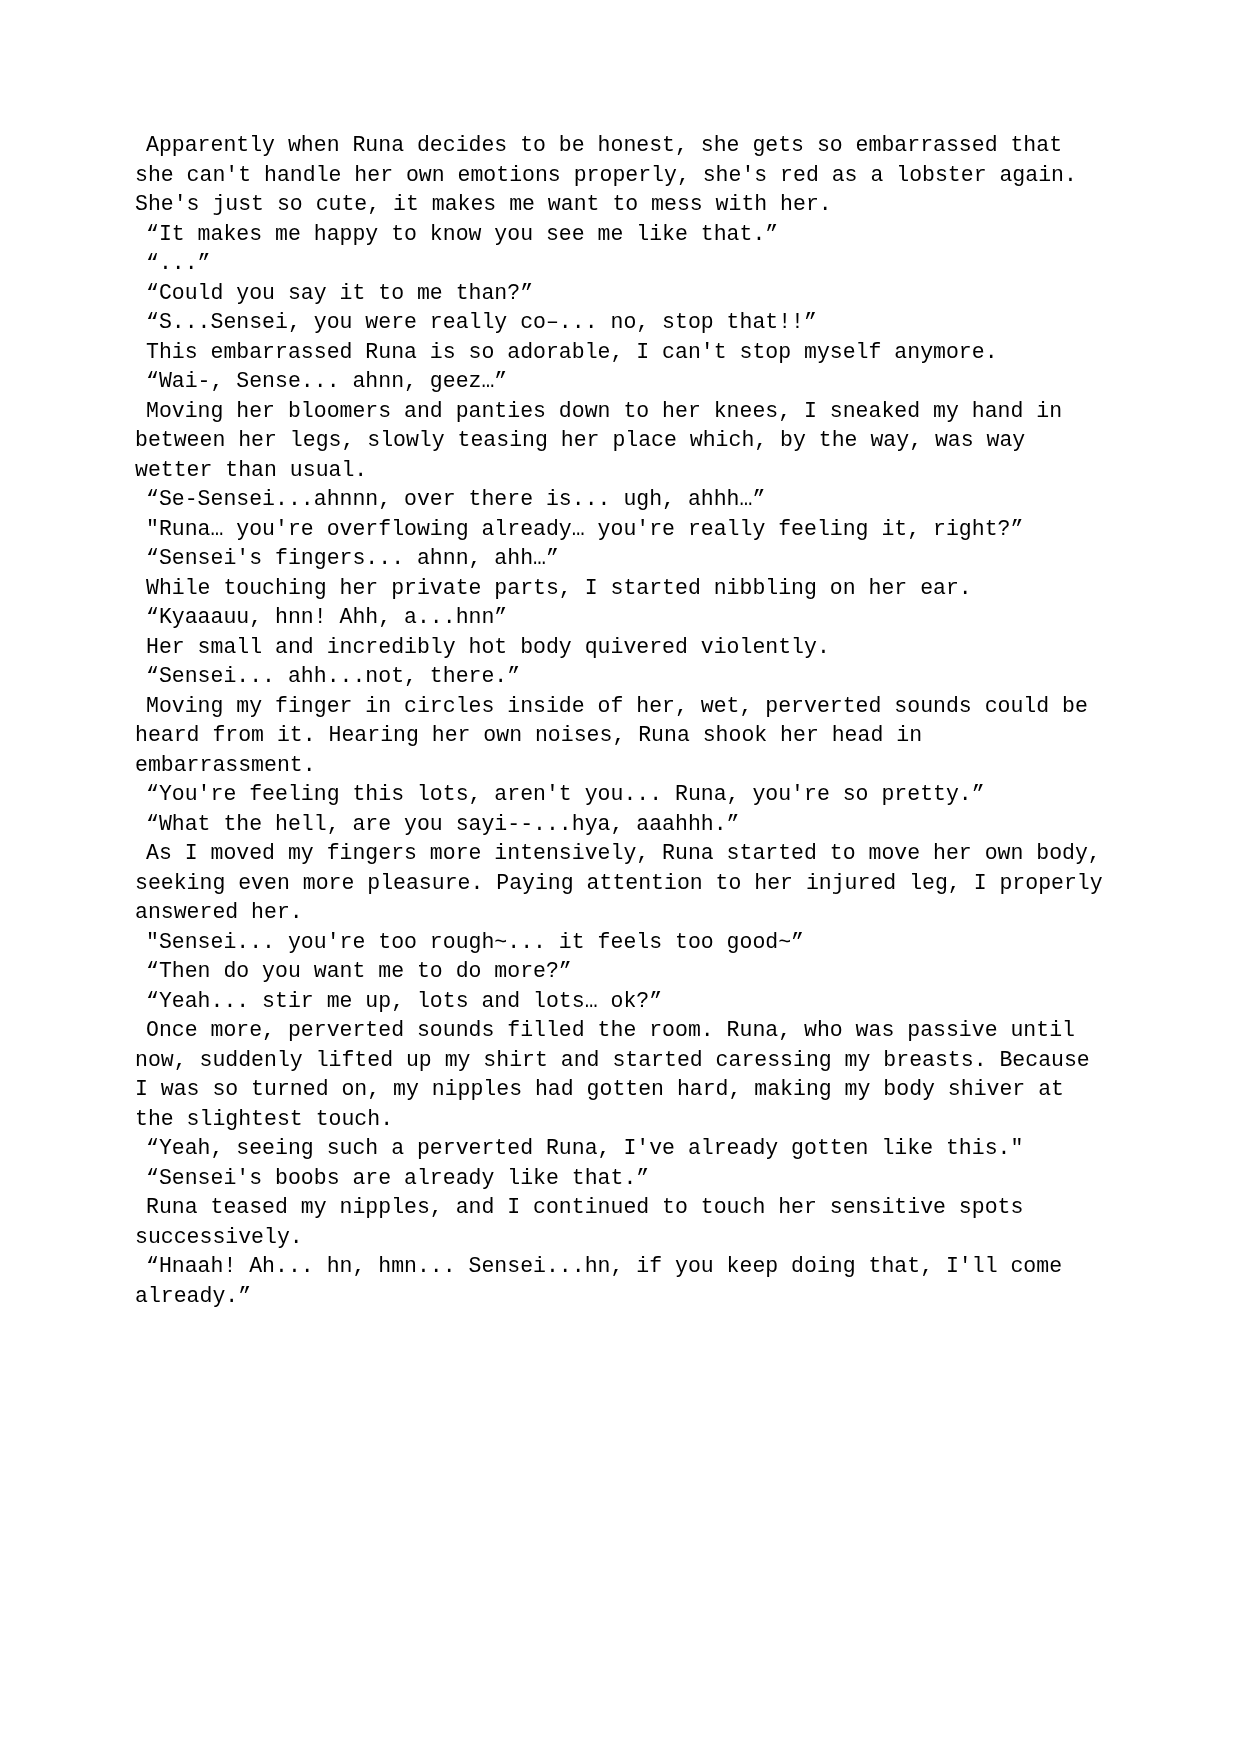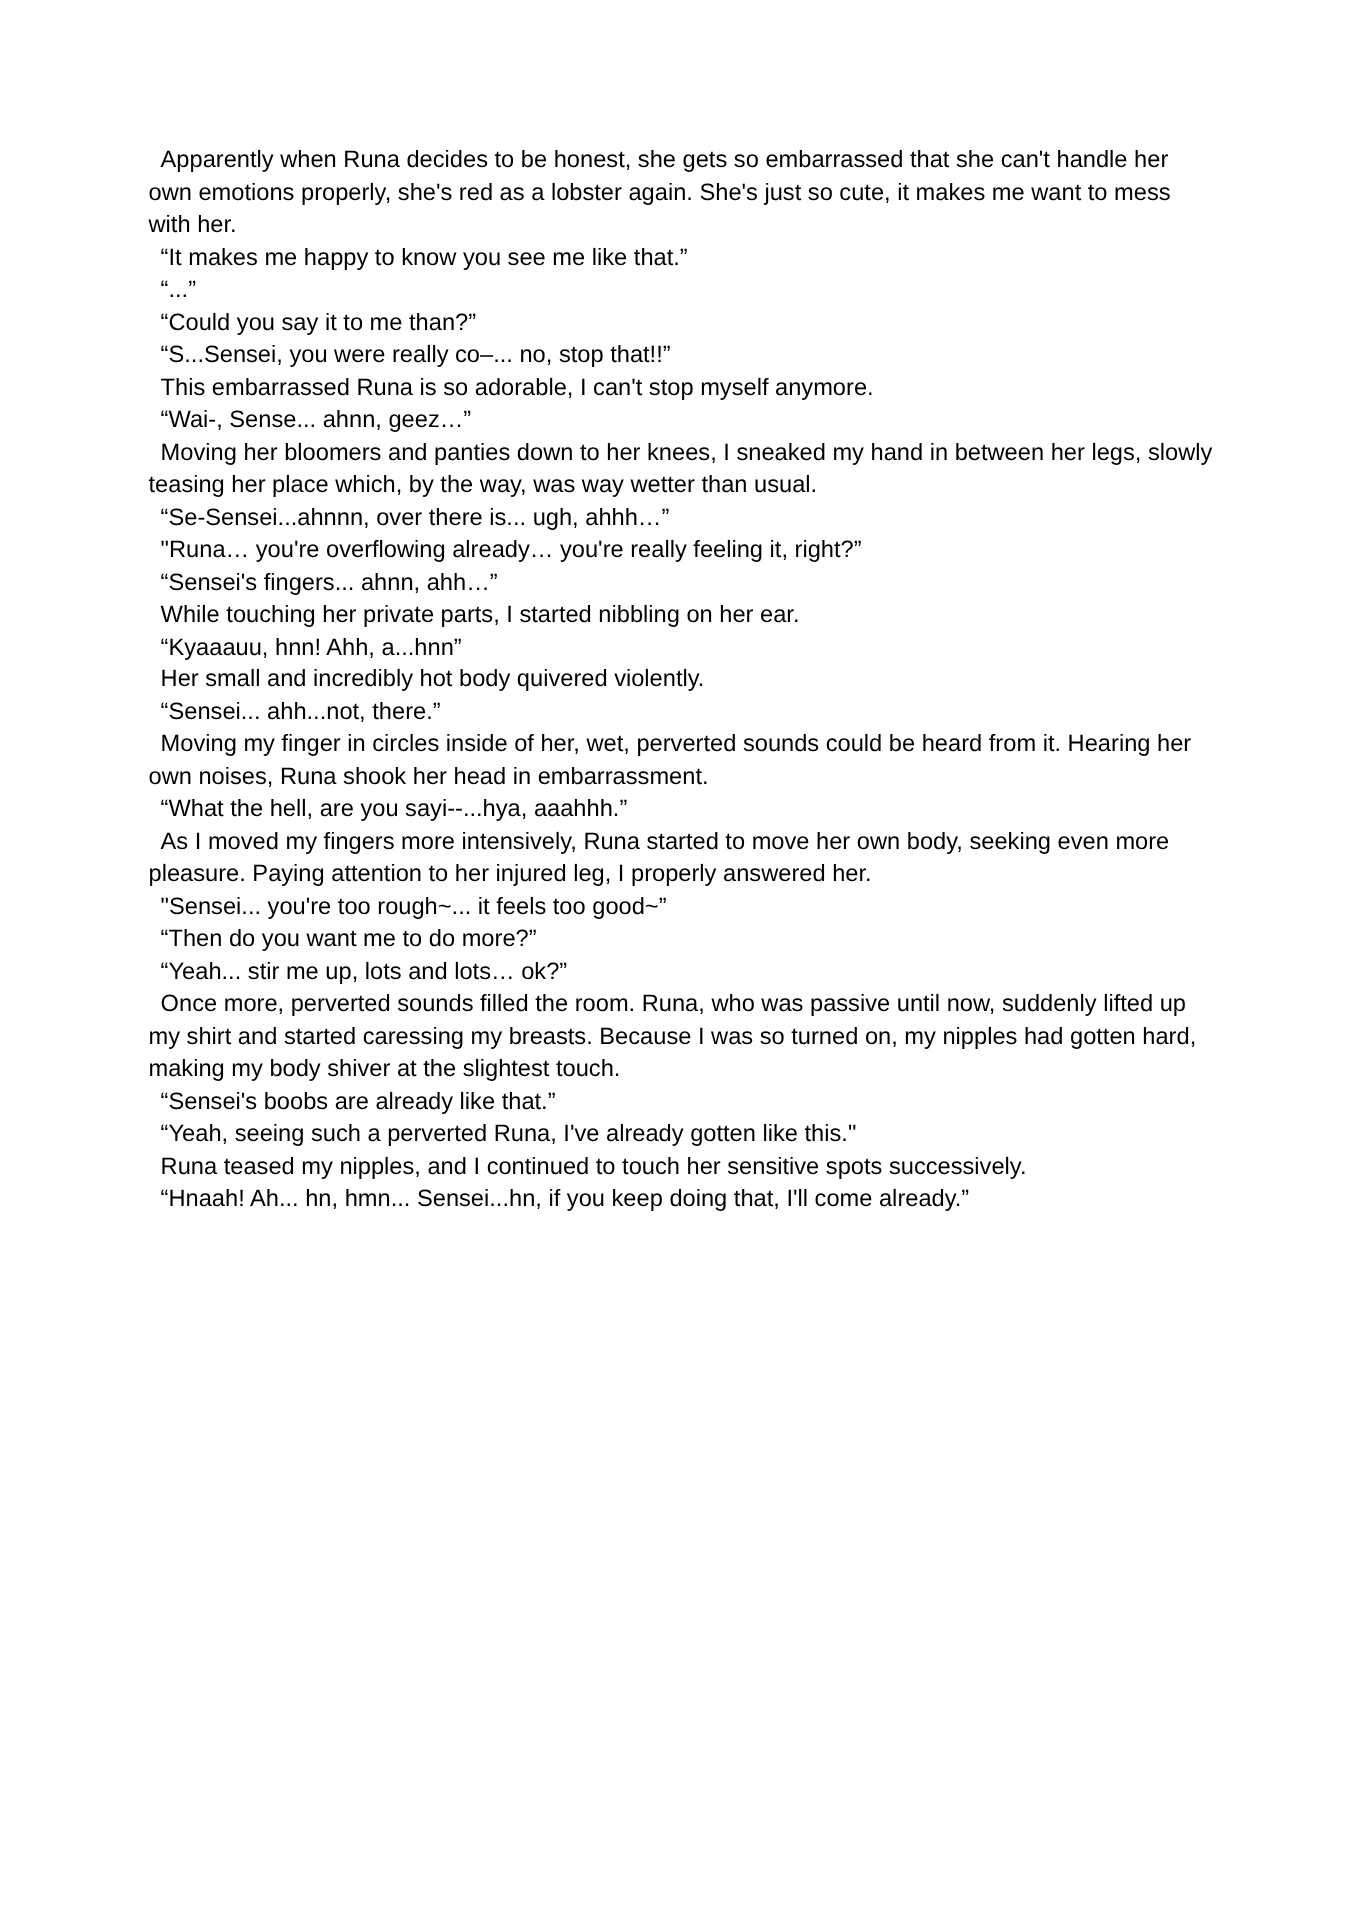--- a/index.html
+++ b/index.html
@@ -8,21 +8,21 @@
     background: #ffffff;
   }
   .page {
     box-sizing: border-box;
     width: 1242px;
     min-height: 1755px;
     margin: 0 auto;
     background: #ffffff;
     padding: 131px 135px 0 135px;
     color: #000000;
-    font-family: Liberation Sans, sans-serif;
+    font-family: Liberation Mono, monospace;
     font-size: 21.5px;
     line-height: 29.5px;
     font-weight: 400;
   }
   .page p {
     margin: 0;
     padding: 0;
     text-indent: 11px;
     white-space: pre-wrap;
     word-wrap: break-word;
@@ -41,23 +41,24 @@
   <p>“Wai-, Sense... ahnn, geez…”</p>
   <p>Moving her bloomers and panties down to her knees, I sneaked my hand in between her legs, slowly teasing her place which, by the way, was way wetter than usual.</p>
   <p>“Se-Sensei...ahnnn, over there is... ugh, ahhh…”</p>
   <p>"Runa… you're overflowing already… you're really feeling it, right?”</p>
   <p>“Sensei's fingers... ahnn, ahh…”</p>
   <p>While touching her private parts, I started nibbling on her ear.</p>
   <p>“Kyaaauu, hnn! Ahh, a...hnn”</p>
   <p>Her small and incredibly hot body quivered violently.</p>
   <p>“Sensei... ahh...not, there.”</p>
   <p>Moving my finger in circles inside of her, wet, perverted sounds could be heard from it. Hearing her own noises, Runa shook her head in embarrassment.</p>
+  <p>“You're feeling this lots, aren't you... Runa, you're so pretty.”</p>
   <p>“What the hell, are you sayi--...hya, aaahhh.”</p>
   <p>As I moved my fingers more intensively, Runa started to move her own body, seeking even more pleasure. Paying attention to her injured leg, I properly answered her.</p>
   <p>"Sensei... you're too rough~... it feels too good~”</p>
   <p>“Then do you want me to do more?”</p>
   <p>“Yeah... stir me up, lots and lots… ok?”</p>
   <p>Once more, perverted sounds filled the room. Runa, who was passive until now, suddenly lifted up my shirt and started caressing my breasts. Because I was so turned on, my nipples had gotten hard, making my body shiver at the slightest touch.</p>
+  <p>“Yeah, seeing such a perverted Runa, I've already gotten like this."</p>
   <p>“Sensei's boobs are already like that.”</p>
-  <p>“Yeah, seeing such a perverted Runa, I've already gotten like this."</p>
   <p>Runa teased my nipples, and I continued to touch her sensitive spots successively.</p>
   <p>“Hnaah! Ah... hn, hmn... Sensei...hn, if you keep doing that, I'll come already.”</p>
 </div>
 
 </body></html>

